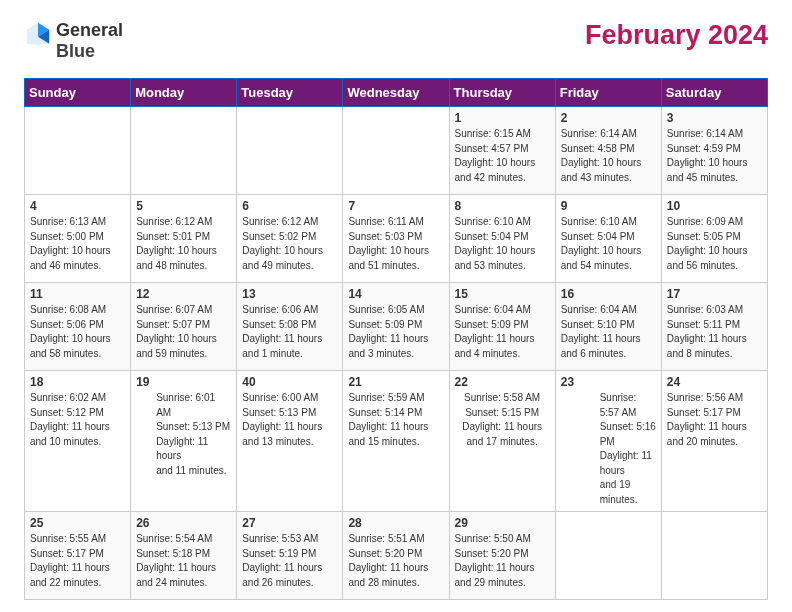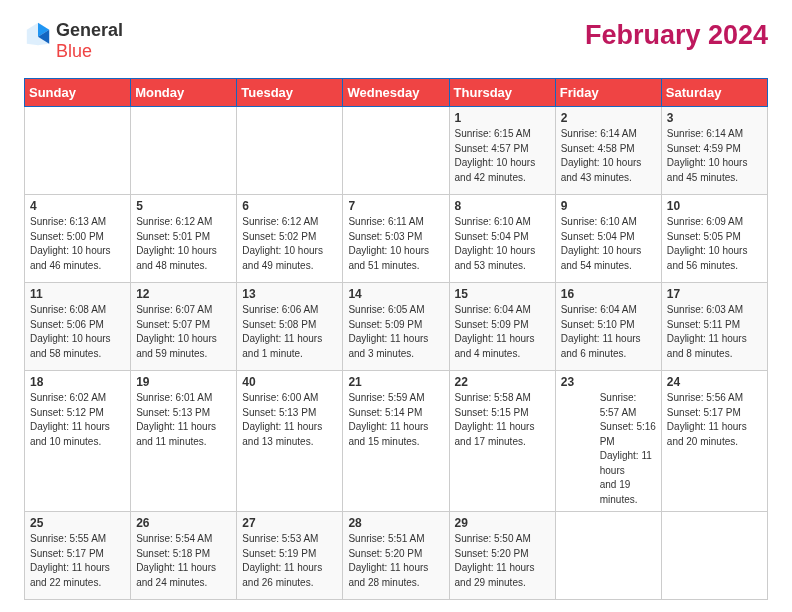--- a/index.html
+++ b/index.html
@@ -15,35 +15,35 @@
       justify-content: space-between;
       align-items: flex-start;
       margin-bottom: 16px;
     }
     .logo {
       display: flex;
       align-items: flex-start;
       gap: 4px;
     }
     .logo-text-general { font-size: 18px; font-weight: bold; color: #333; }
-    .logo-text-blue { font-size: 18px; font-weight: normal; color: #ef4444; }
+    .logo-text-blue { font-size: 18px; font-weight: bold; color: #404040; }
     .logo-icon {
       width: 28px;
       height: 28px;
     }
     .title-section { text-align: right; }
     .month-title { font-size: 27px; font-weight: bold; color: #be185d; }
     .location-title { font-size: 16px; color: #555; }
     .calendar-table {
       width: 100%;
       border-collapse: collapse;
       table-layout: fixed;
     }
     .calendar-table th {
-      background: #ef4444;
+      background: #701a75;
       color: #fff;
       font-size: 13px;
       font-weight: bold;
       padding: 6px 4px;
       text-align: left;
       border: 1px solid #1565C0;
     }
     .calendar-table td {
       border: 1px solid #ccc;
       vertical-align: top;
@@ -237,42 +237,42 @@
       <tr>
         <td>
           <span class="day-number">18</span>
           <div class="cell-content" style="white-space: pre-line;">Sunrise: 6:02 AM
 Sunset: 5:12 PM
 Daylight: 11 hours
 and 10 minutes.</div>
         </td>
         <td>
           <span class="day-number">19</span>
-          <div class="cell-content" style="white-space: pre-line;">Sunrise: 6:01 AM
+          <div class="cell-content" style="white-space: pre-line; margin-left: 20px;">Sunrise: 6:01 AM
 Sunset: 5:13 PM
 Daylight: 11 hours
 and 11 minutes.</div>
         </td>
         <td>
           <span class="day-number">40</span>
           <div class="cell-content" style="white-space: pre-line;">Sunrise: 6:00 AM
 Sunset: 5:13 PM
 Daylight: 11 hours
 and 13 minutes.</div>
         </td>
         <td>
           <span class="day-number">21</span>
           <div class="cell-content" style="white-space: pre-line;">Sunrise: 5:59 AM
 Sunset: 5:14 PM
 Daylight: 11 hours
 and 15 minutes.</div>
         </td>
         <td>
           <span class="day-number">22</span>
-          <div class="cell-content" style="white-space: pre-line;">Sunrise: 5:58 AM
+          <div class="cell-content" style="white-space: pre-line; text-align: center;">Sunrise: 5:58 AM
 Sunset: 5:15 PM
 Daylight: 11 hours
 and 17 minutes.</div>
         </td>
         <td>
           <span class="day-number">23</span>
           <div class="cell-content" style="white-space: pre-line; margin-left: 39px;">Sunrise: 5:57 AM
 Sunset: 5:16 PM
 Daylight: 11 hours
 and 19 minutes.</div>

